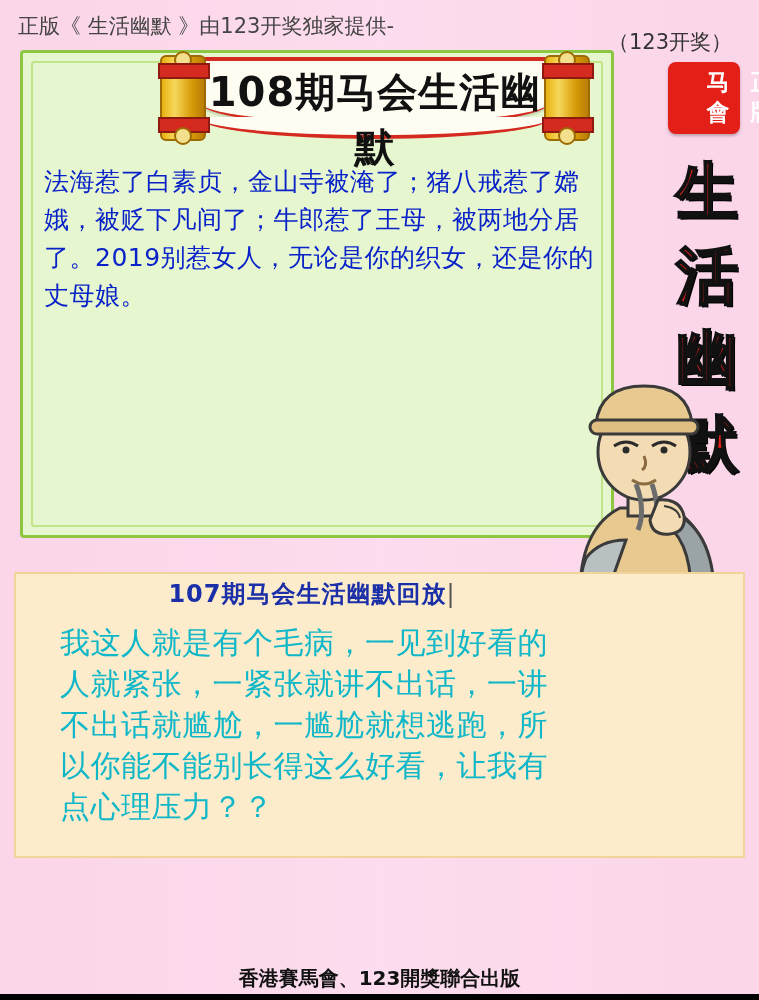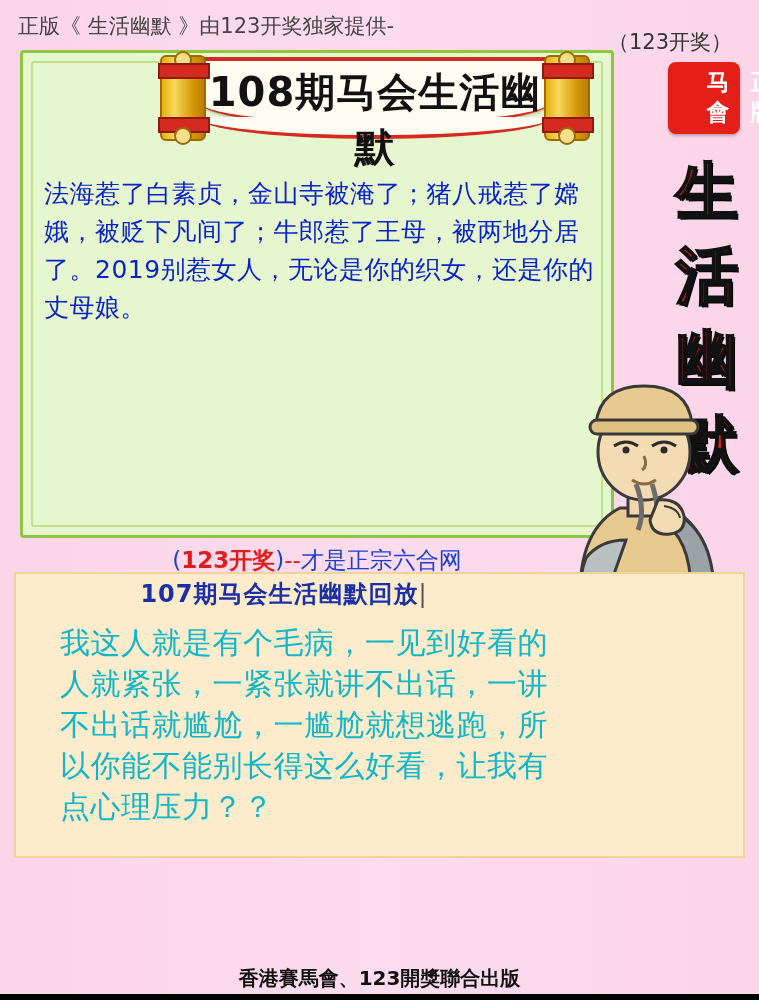--- a/index.html
+++ b/index.html
@@ -84,21 +84,20 @@
     background:#f4e08c;border:2px solid #9d6b04;box-sizing:border-box;
   }
   .roller .knob.k1{top:-6px;}
   .roller .knob.k2{bottom:-6px;}
   
   .body-text{
     position:absolute;left:44px;top:163px;width:552px;
     font-size:25px;line-height:38px;color:#0a23c8;
     font-family:"DejaVu Sans","Liberation Sans",sans-serif;
     letter-spacing:0.5px;
-    margin-top:12px;
   }
   
   .stamp{
     position:absolute;left:668px;top:62px;width:72px;height:72px;
     background:#e41f17;border-radius:8px;
     box-shadow:0 2px 3px rgba(0,0,0,.25);
   }
   .stamp .col{
     position:absolute;top:5px;width:32px;height:62px;
     color:#fff;font-size:23px;font-weight:bold;line-height:30px;
@@ -136,20 +135,21 @@
   .cream-panel{
     position:absolute;left:14px;top:572px;width:731px;height:286px;
     background:#fdeccb;
     border:2px solid #f0d49a;
     box-sizing:border-box;
   }
   .replay-title{
     position:absolute;left:14px;top:578px;width:540px;
     text-align:center;font-size:24px;font-weight:bold;color:#1a2fa8;
     letter-spacing:1px;
+    padding-left:28px;
   }
   .replay-title .bar{color:#555;font-weight:normal;}
   .replay-text{
     position:absolute;left:60px;top:622px;width:500px;
     font-size:30px;line-height:41px;color:#0fb7c8;
     font-weight:normal;
     letter-spacing:0.5px;
   }
   
   .footer{
@@ -227,23 +227,20 @@
     <path d="M104 76 q4 10 -2 14" fill="none" stroke="#8a6b3f" stroke-width="3"></path>
     <path d="M92 100 q12 8 24 0" fill="none" stroke="#8a6b3f" stroke-width="3"></path>
 
     <path d="M96 104 q10 26 2 46" fill="none" stroke="#6d6d6d" stroke-width="5"></path>
     <path d="M112 104 q8 24 4 42" fill="none" stroke="#6d6d6d" stroke-width="5"></path>
 
     <path d="M118 120 q22 -2 26 16 q2 16 -14 18 q-18 2 -20 -14 Z" fill="#f3dcb4" stroke="#3a3a3a" stroke-width="3"></path>
     <path d="M124 126 q14 2 16 12" fill="none" stroke="#3a3a3a" stroke-width="2"></path>
   </svg>
 
-  <div class="caption">
-    <span class="blue">(</span><span class="red">123开奖</span><span class="blue">)</span><span class="dash">--</span><span class="blue">才是正宗六合网</span>
-  </div>
 
   <div class="cream-panel"></div>
   <div class="replay-title">
     <span>107期马会生活幽默回放</span><span class="bar">|</span>
   </div>
   <div class="replay-text">我这人就是有个毛病，一见到好看的人就紧张，一紧张就讲不出话，一讲不出话就尴尬，一尴尬就想逃跑，所以你能不能别长得这么好看，让我有点心理压力？？</div>
 
   <div class="footer">香港賽馬會、123開獎聯合出版</div>
   <div class="black-edge"></div>
 

